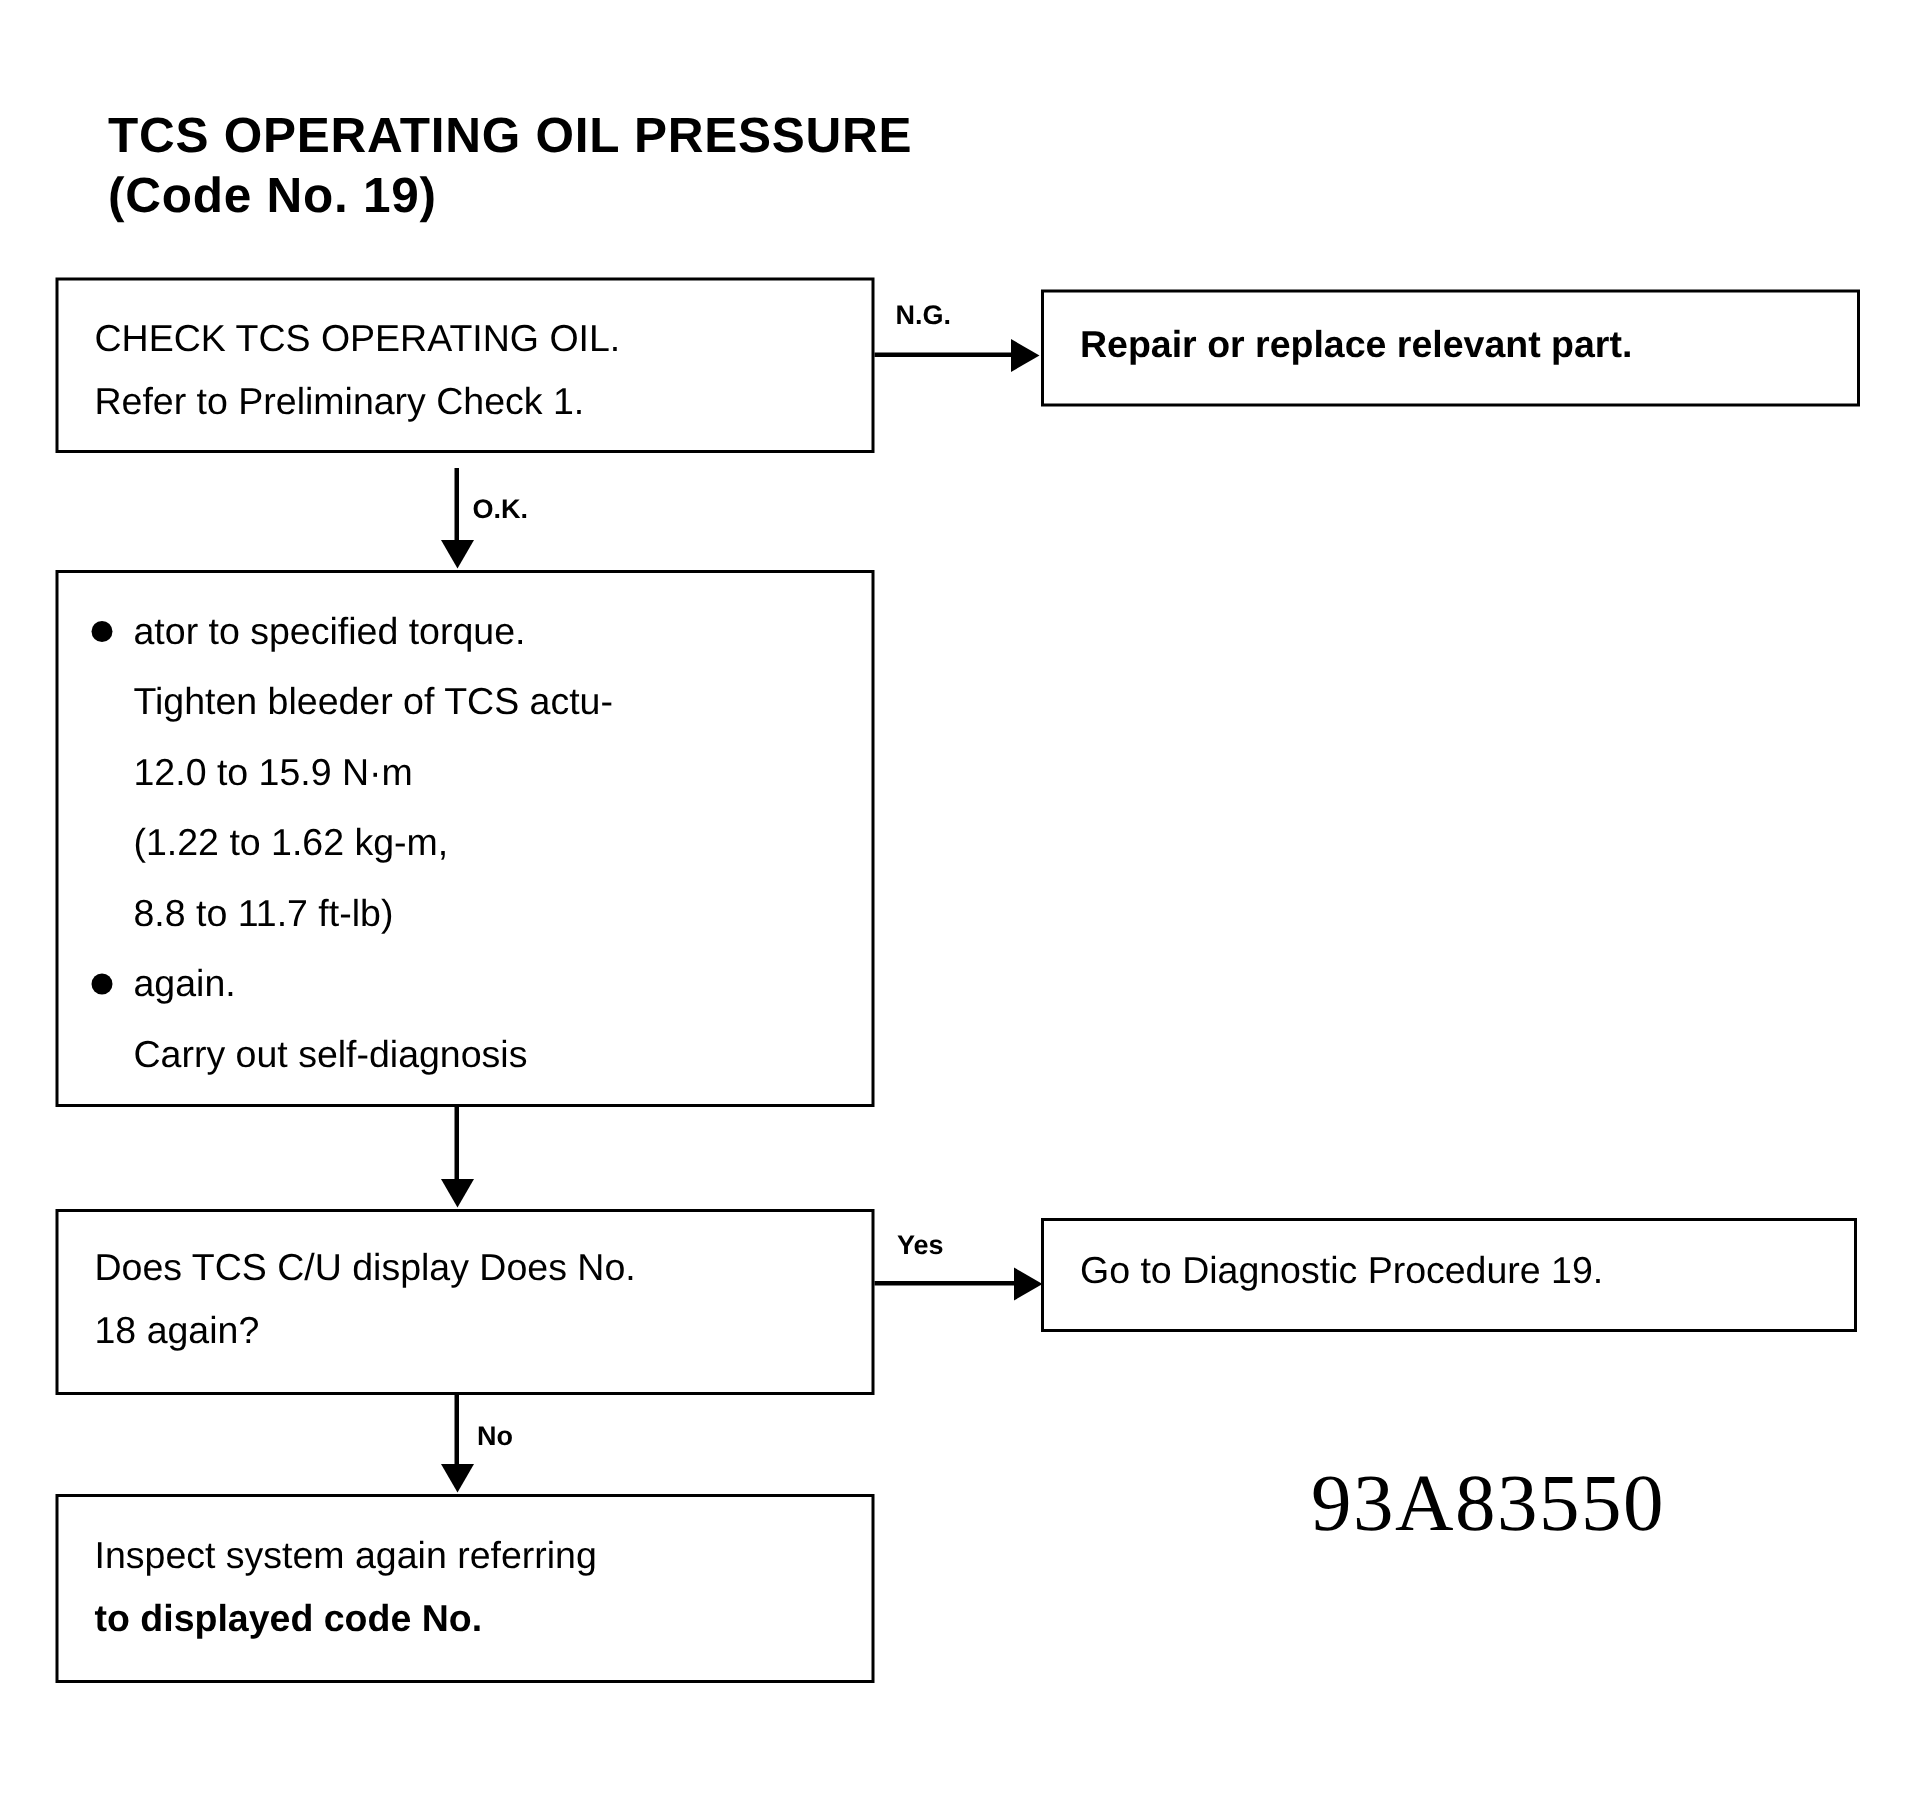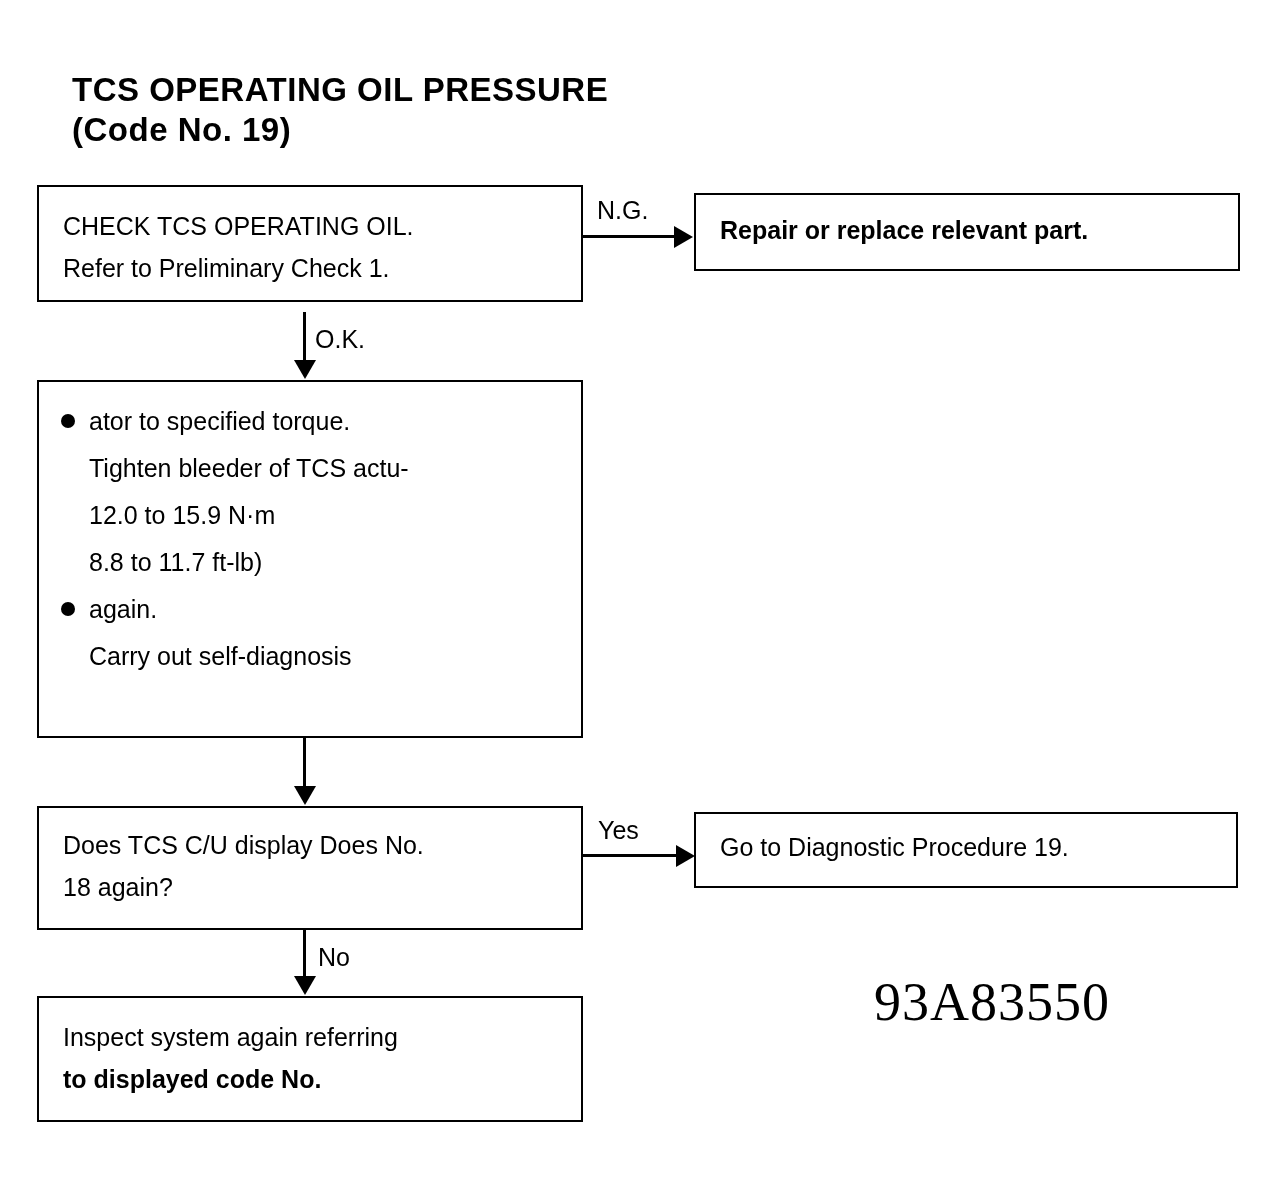--- a/index.html
+++ b/index.html
@@ -98,23 +98,24 @@
   .arrow-down {
     position: absolute;
     width: 0;
     height: 0;
     border-left: 11px solid transparent;
     border-right: 11px solid transparent;
     border-top: 19px solid #000000;
   }
   .edge-label {
     position: absolute;
-    font-size: 25px;
+    font-size: 18px;
     line-height: 28px;
     white-space: nowrap;
+    font-weight: bold;
   }
 
   
   .ref-code {
     position: absolute;
     font-family: "Liberation Serif", serif;
     font-size: 54px;
     line-height: 48px;
     letter-spacing: 1px;
     white-space: nowrap;
@@ -149,20 +150,21 @@
 
   <div class="box" style="left:37px; top:380px; width:546px; height:358px;">
     <div class="bullet-list">
 
       <div class="bullet-row">
         <div class="bullet-dot"></div>
         <div class="bullet-body">
           <div class="bullet-line">ator to specified torque.</div>
           <div class="bullet-line">Tighten bleeder of TCS actu-</div>
           <div class="bullet-line">12.0 to 15.9 N·m</div>
+          <div class="bullet-line">(1.22 to 1.62 kg-m,</div>
           <div class="bullet-line">8.8 to 11.7 ft-lb)</div>
         </div>
       </div>
 
       <div class="bullet-row">
         <div class="bullet-dot"></div>
         <div class="bullet-body">
           <div class="bullet-line">again.</div>
           <div class="bullet-line">Carry out self-diagnosis</div>
         </div>

